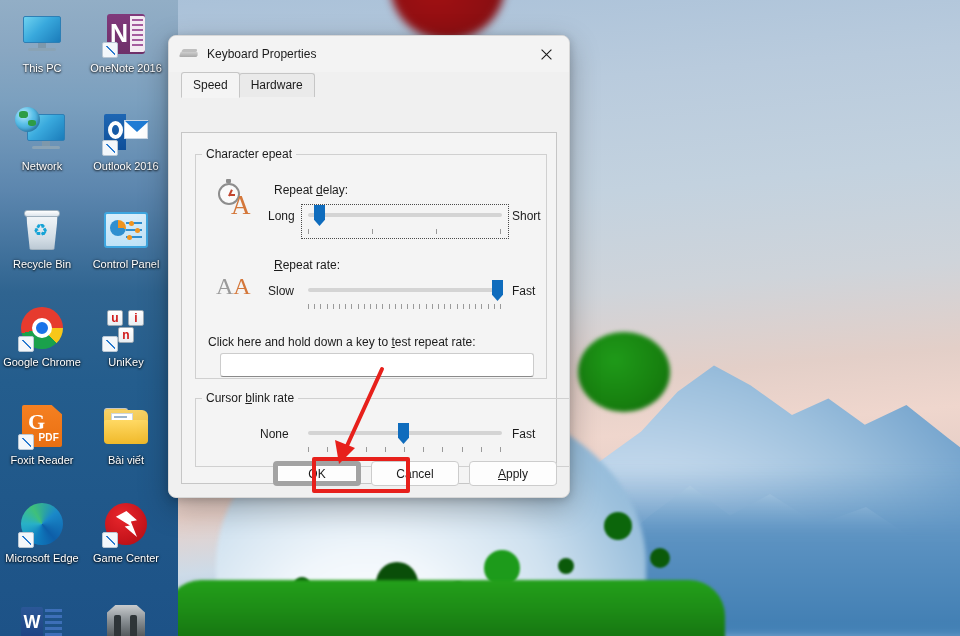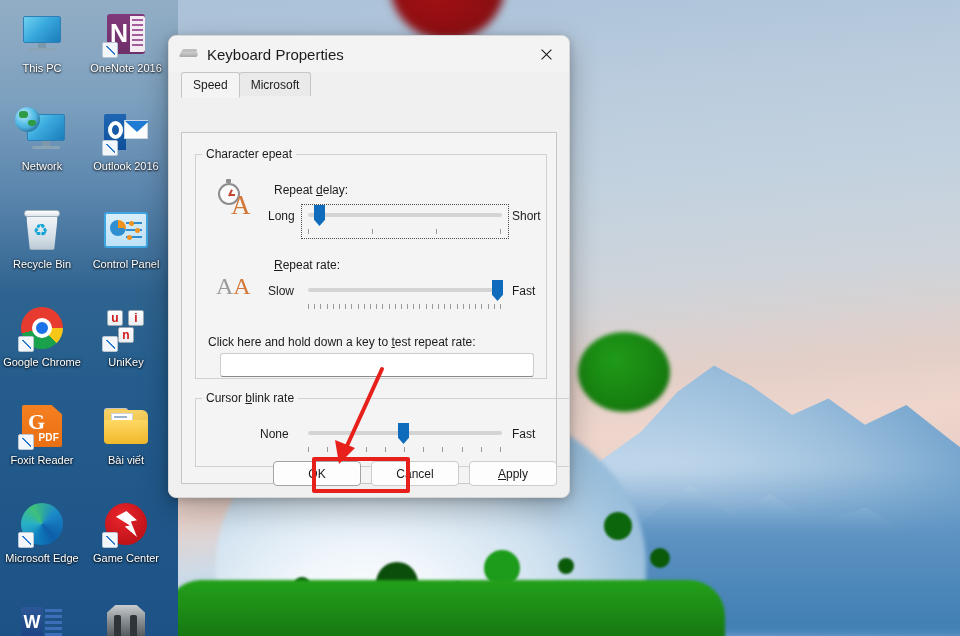--- a/index.html
+++ b/index.html
@@ -352,32 +352,32 @@
     position: absolute; left: 0; top: 4px; width: 18px; height: 6px;
     background: linear-gradient(180deg,#d6d6d6 0%,#a9a9a9 100%);
     border-radius: 2px 6px 2px 2px;
     transform: skewX(-18deg);
   }
   #title-icon .kb-top {
     position: absolute; left: 2px; top: 2px; width: 15px; height: 3px;
     background: #bfbfbf; border-radius: 2px; transform: skewX(-18deg);
   }
   #title-text {
-    font-size: 15px; color: #1b1b1b;
+    font-size: 12px; color: #1b1b1b;
   }
   #close-btn {
     position: absolute; right: 0; top: 0; width: 46px; height: 36px;
     display: flex; align-items: center; justify-content: center;
     cursor: default;
   }
   #close-btn svg { display: block; }
 
   #tabstrip {
     height: 25px; margin: 0 0 0 12px;
-    display: flex; align-items: flex-start;
+    display: flex; align-items: center;
     position: relative;
   }
   .tab {
     height: 24px; padding: 0 11px;
     display: flex; align-items: center; justify-content: center;
     font-size: 12px; color: #1b1b1b;
     border: 1px solid #c6c6c6;
     border-bottom: none;
     background: #eaeaea;
     border-radius: 3px 3px 0 0;
@@ -486,21 +486,21 @@
     background: #fdfdfd;
     border: 1px solid #cccccc;
     border-radius: 4px;
     font-size: 12px; color: #1b1b1b;
     font-family: "Liberation Sans", sans-serif;
     display: flex; align-items: center; justify-content: center;
     cursor: default;
     position: relative;
   }
   .dlgbtn.default {
-    border: 1px solid #a3a3a3;
+    border: 5px solid #a3a3a3;
     box-shadow: inset 0 0 0 1px #ffffff;
   }
 
   
   #red-box {
     position: absolute;
     left: 312px; top: 457px; width: 98px; height: 36px;
     border: 4px solid #e7201b;
     border-radius: 2px;
     pointer-events: none;
@@ -704,21 +704,21 @@
           <path d="M0.6 0.6 L10.4 10.4 M10.4 0.6 L0.6 10.4" stroke="#1b1b1b" stroke-width="1.1" fill="none"></path>
         </svg>
       </div>
     </div>
 
     <div id="tabstrip">
       <div class="tab active">
         <span>Speed</span>
       </div>
       <div class="tab">
-        <span>Microsoft</span>
+        <span>Hardware</span>
       </div>
     </div>
 
     <div id="tabpage">
 
       <fieldset class="grp" id="grp-char">
         <legend>Character epeat</legend>
 
         <div id="ic-delay">
           <div class="knob"></div>

